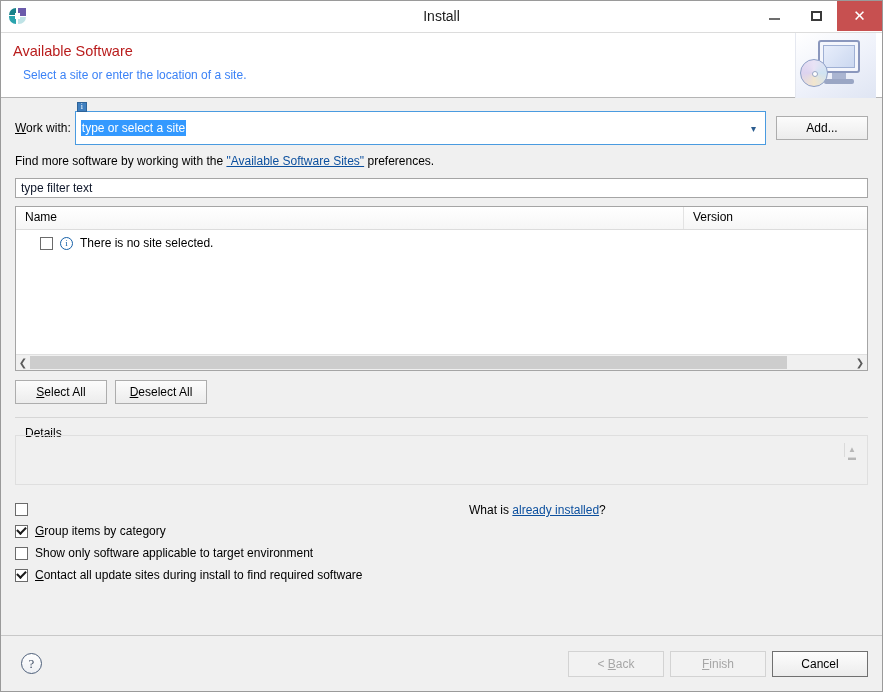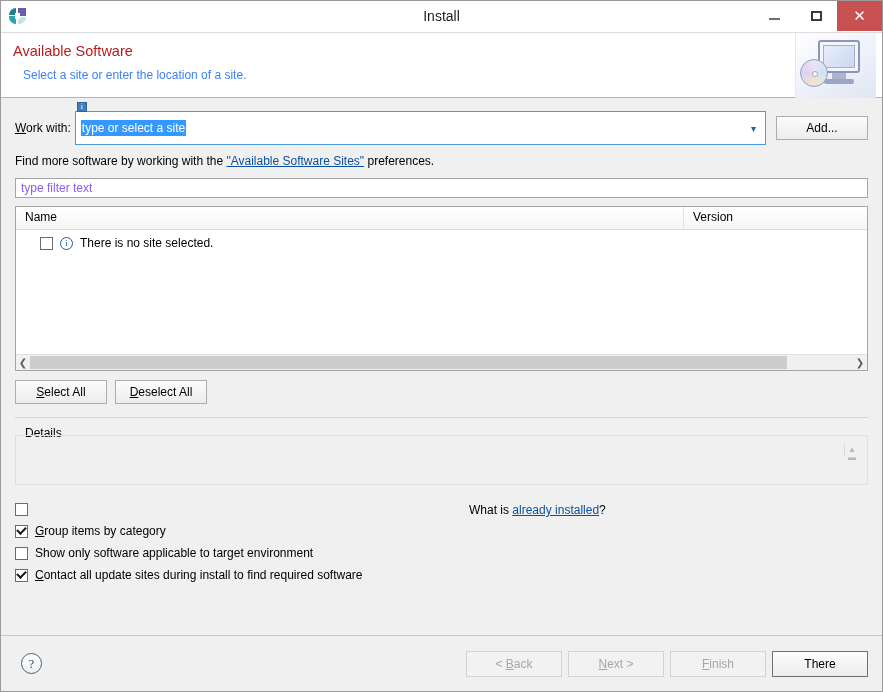--- a/index.html
+++ b/index.html
@@ -176,21 +176,21 @@
     font-size: 12px;
   }
   a.link { color: #0b4f9e; text-decoration: underline; cursor: pointer; }
 
   .filter-input {
     margin-top: 10px;
     height: 20px;
     background: #ffffff;
     border: 1px solid #a5a5a5;
     box-sizing: border-box;
-    color: #8b5cf6;
+    color: #0f172a;
     font-size: 12px;
     padding-left: 5px;
     line-height: 18px;
   }
 
   .table {
     margin-top: 8px;
     height: 165px;
     background: #ffffff;
     border: 1px solid #a5a5a5;
@@ -442,19 +442,18 @@
           <span>What is </span><a class="link">already installed</a><span>?</span>
         </div>
       </div>
     </div>
   </div>
 
   <div class="footer">
     <div class="help-icon">?</div>
     <div class="footer-buttons">
       <div class="btn btn-nav disabled">&lt; <u class="mn">B</u>ack</div>
-      <div class="btn btn-nav disabled"><u class="mn">N</u>ext &gt;</div>
       <div class="btn btn-nav disabled"><u class="mn">F</u>inish</div>
-      <div class="btn btn-nav primary">There</div>
+      <div class="btn btn-nav primary">Cancel</div>
     </div>
   </div>
 
 </div>
 
 </body></html>

